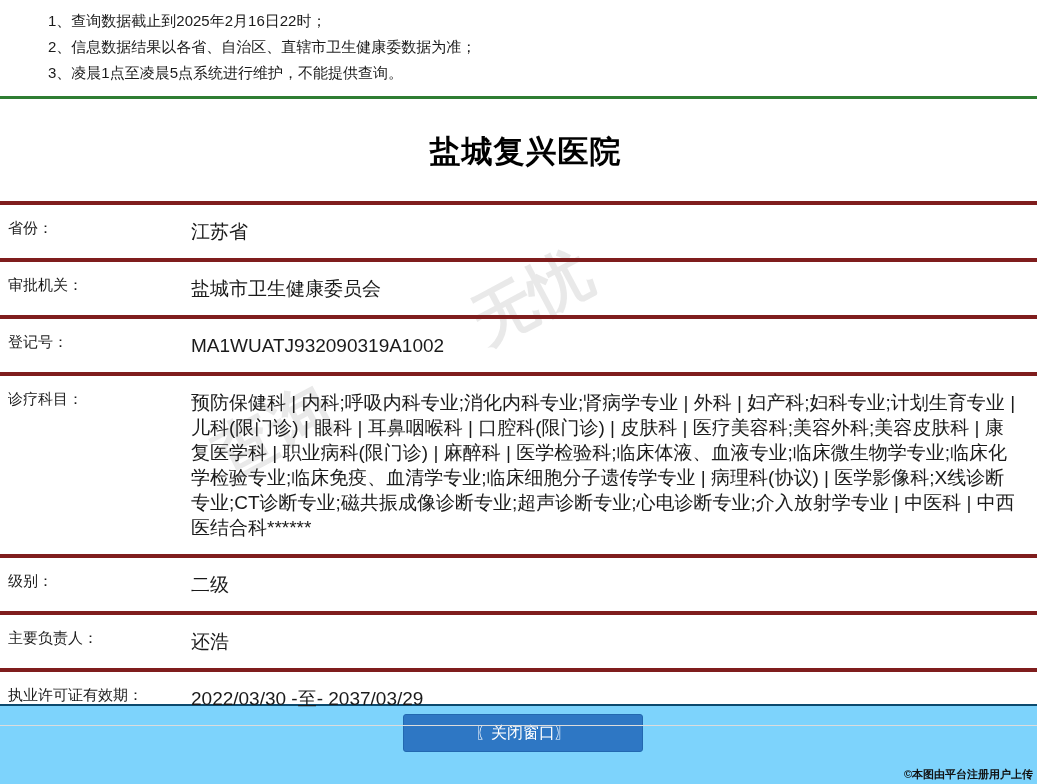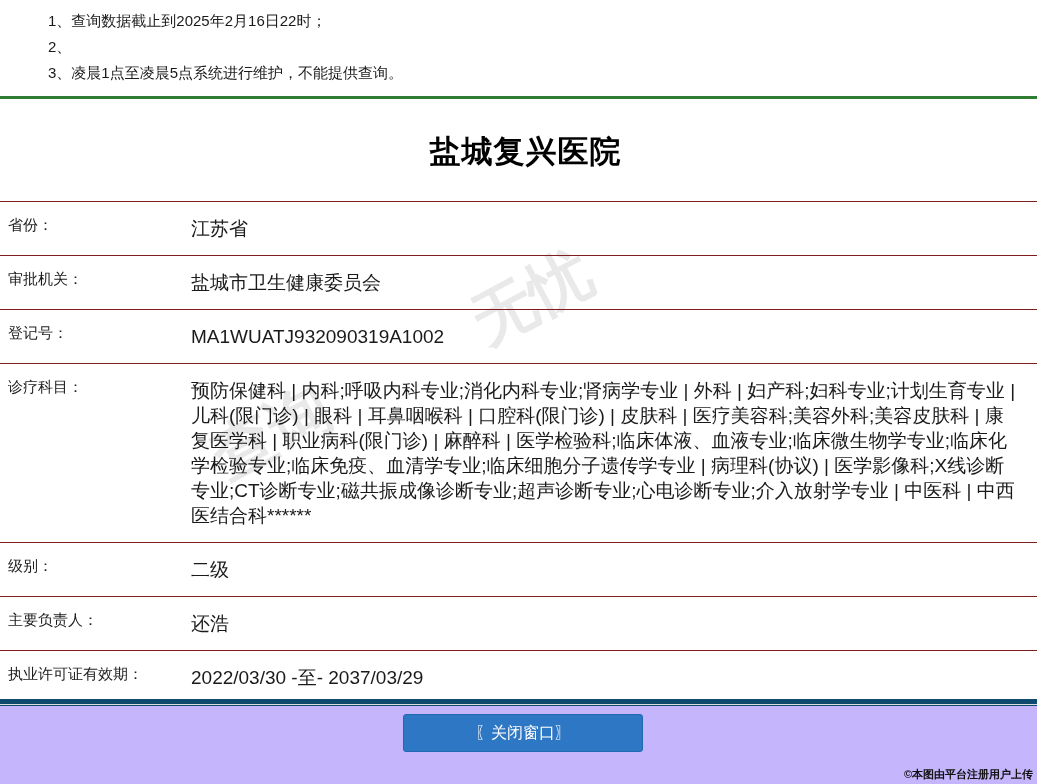--- a/index.html
+++ b/index.html
@@ -58,21 +58,21 @@
 
   
   .info-table {
     width: 100%;
     border-collapse: collapse;
     table-layout: fixed;
     position: relative;
     z-index: 2;
   }
   .info-table tr {
-    border-top: 1px solid #7f1d1d;
+    border-top: 4px solid #7f1d1d;
     margin-left: 32px;
   }
   .info-table tr:last-child {
     border-bottom: 1px solid #dcdcdc;
   }
   .info-table th {
     width: 183px;
     text-align: left;
     font-weight: normal;
     vertical-align: top;
@@ -114,23 +114,23 @@
   }
   .wm1 { left: 470px; top: 255px; }
   .wm2 { left: 210px; top: 390px; font-size: 52px; color: rgba(120,120,120,0.13); }
 
   
   .footer {
     position: absolute;
     left: 0;
     bottom: 0;
     width: 1037px;
-    border-top: 7px solid #0c4a6e;
+    border-top: 2px solid #0c4a6e;
     height: 78px;
-    background: #c4b5fd;
+    background: #7dd3fc;
   }
   .close-btn {
     position: absolute;
     left: 403px;
     top: 8px;
     width: 238px;
     height: 36px;
     background: #2e77c4;
     border: 1px solid #2268b0;
     border-radius: 3px;
@@ -155,20 +155,21 @@
 <body>
 
 <div class="notice">
   <ul class="notice-list">
     <li class="notice-item">
       <span class="notice-num">1、</span>
       <span class="notice-text"><span>查询数据截止到</span><strong>2025年2月16日22时</strong><span>；</span></span>
     </li>
     <li class="notice-item">
       <span class="notice-num">2、</span>
+      <span class="notice-text"><span>信息数据结果以各省、自治区、直辖市卫生健康委数据为准；</span><strong></strong><span></span></span>
     </li>
     <li class="notice-item">
       <span class="notice-num">3、</span>
       <span class="notice-text"><span></span><strong>凌晨1点至凌晨5点</strong><span>系统进行维护，不能提供查询。</span></span>
     </li>
   </ul>
 </div>
 
 <div class="watermark">
   <span class="wm1">无忧</span>

